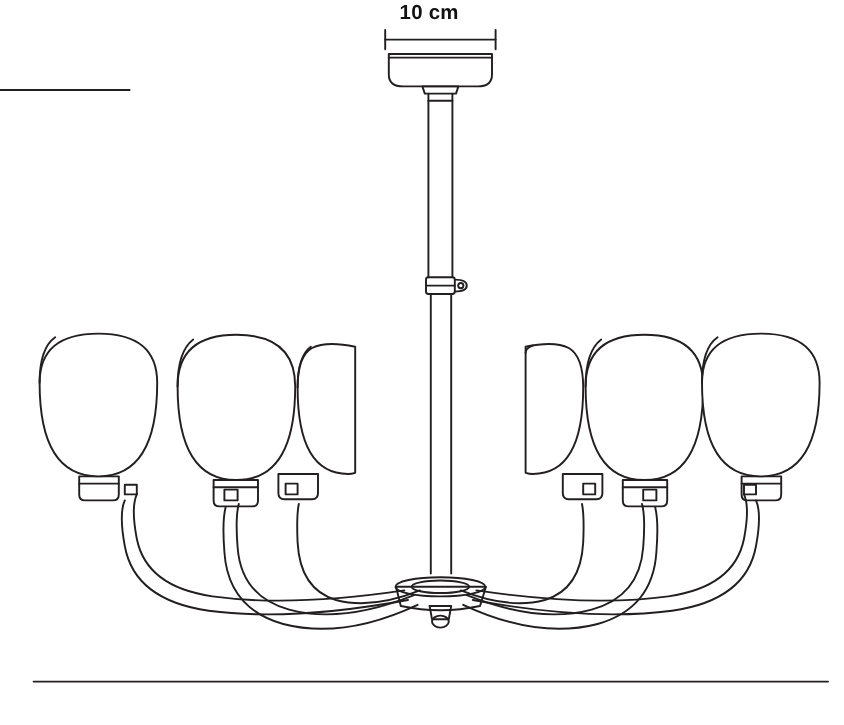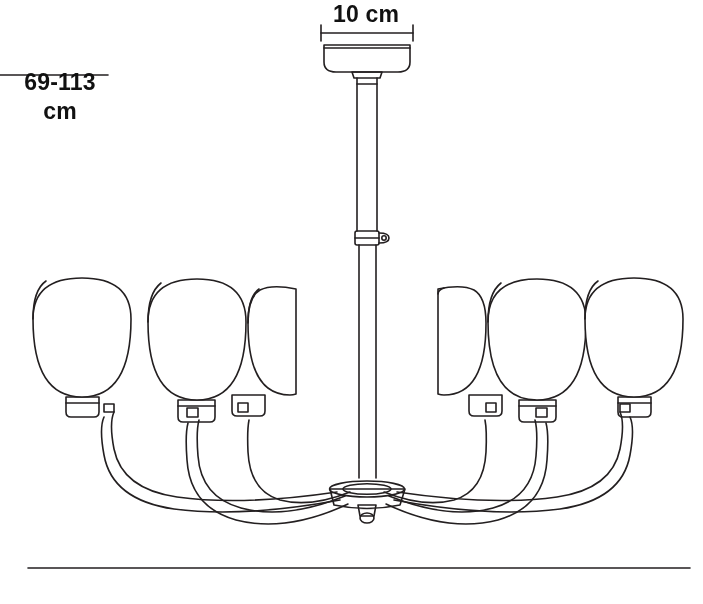--- a/index.html
+++ b/index.html
@@ -15,21 +15,21 @@
     overflow: hidden;
     position: relative;
   }
   #stage {
     position: relative;
     width: 703px;
     height: 604px;
   }
   .dim-label {
     position: absolute;
-    font-size: 23px;
+    font-size: 17px;
     font-weight: bold;
     letter-spacing: 0.2px;
     color: #111111;
     white-space: pre-line;
     line-height: 1.25;
   }
   #label-top {
     left: 333px;
     top: 0px;
     text-align: center;
@@ -172,17 +172,15 @@
         <line x1="618" y1="403" x2="651" y2="403"></line>
         <path d="M585 319 Q585 397 634 397 Q683 397 683 319 Q683 278 634 278 Q585 278 585 319 Z" fill="#ffffff"></path>
         <path d="M585 319 Q585 290 598 281"></path>
       </g>
 
     </g>
   </svg>
 
   <div class="dim-label" id="label-top">10 cm</div>
 
-  <div class="dim-label" id="label-height">69-113
-cm</div>
 
 
 </div>
 
 </body></html>

